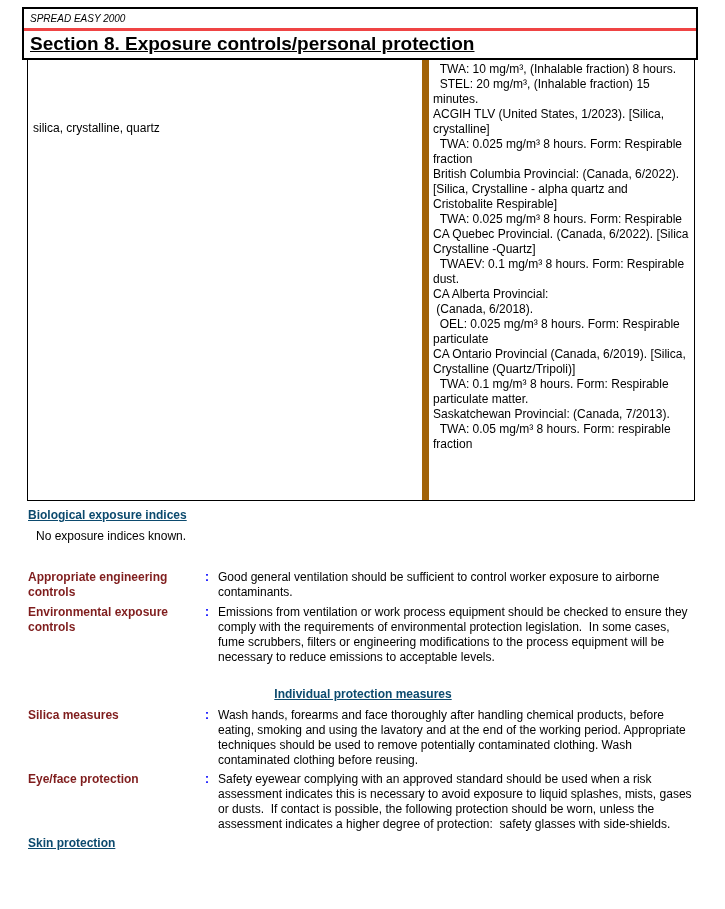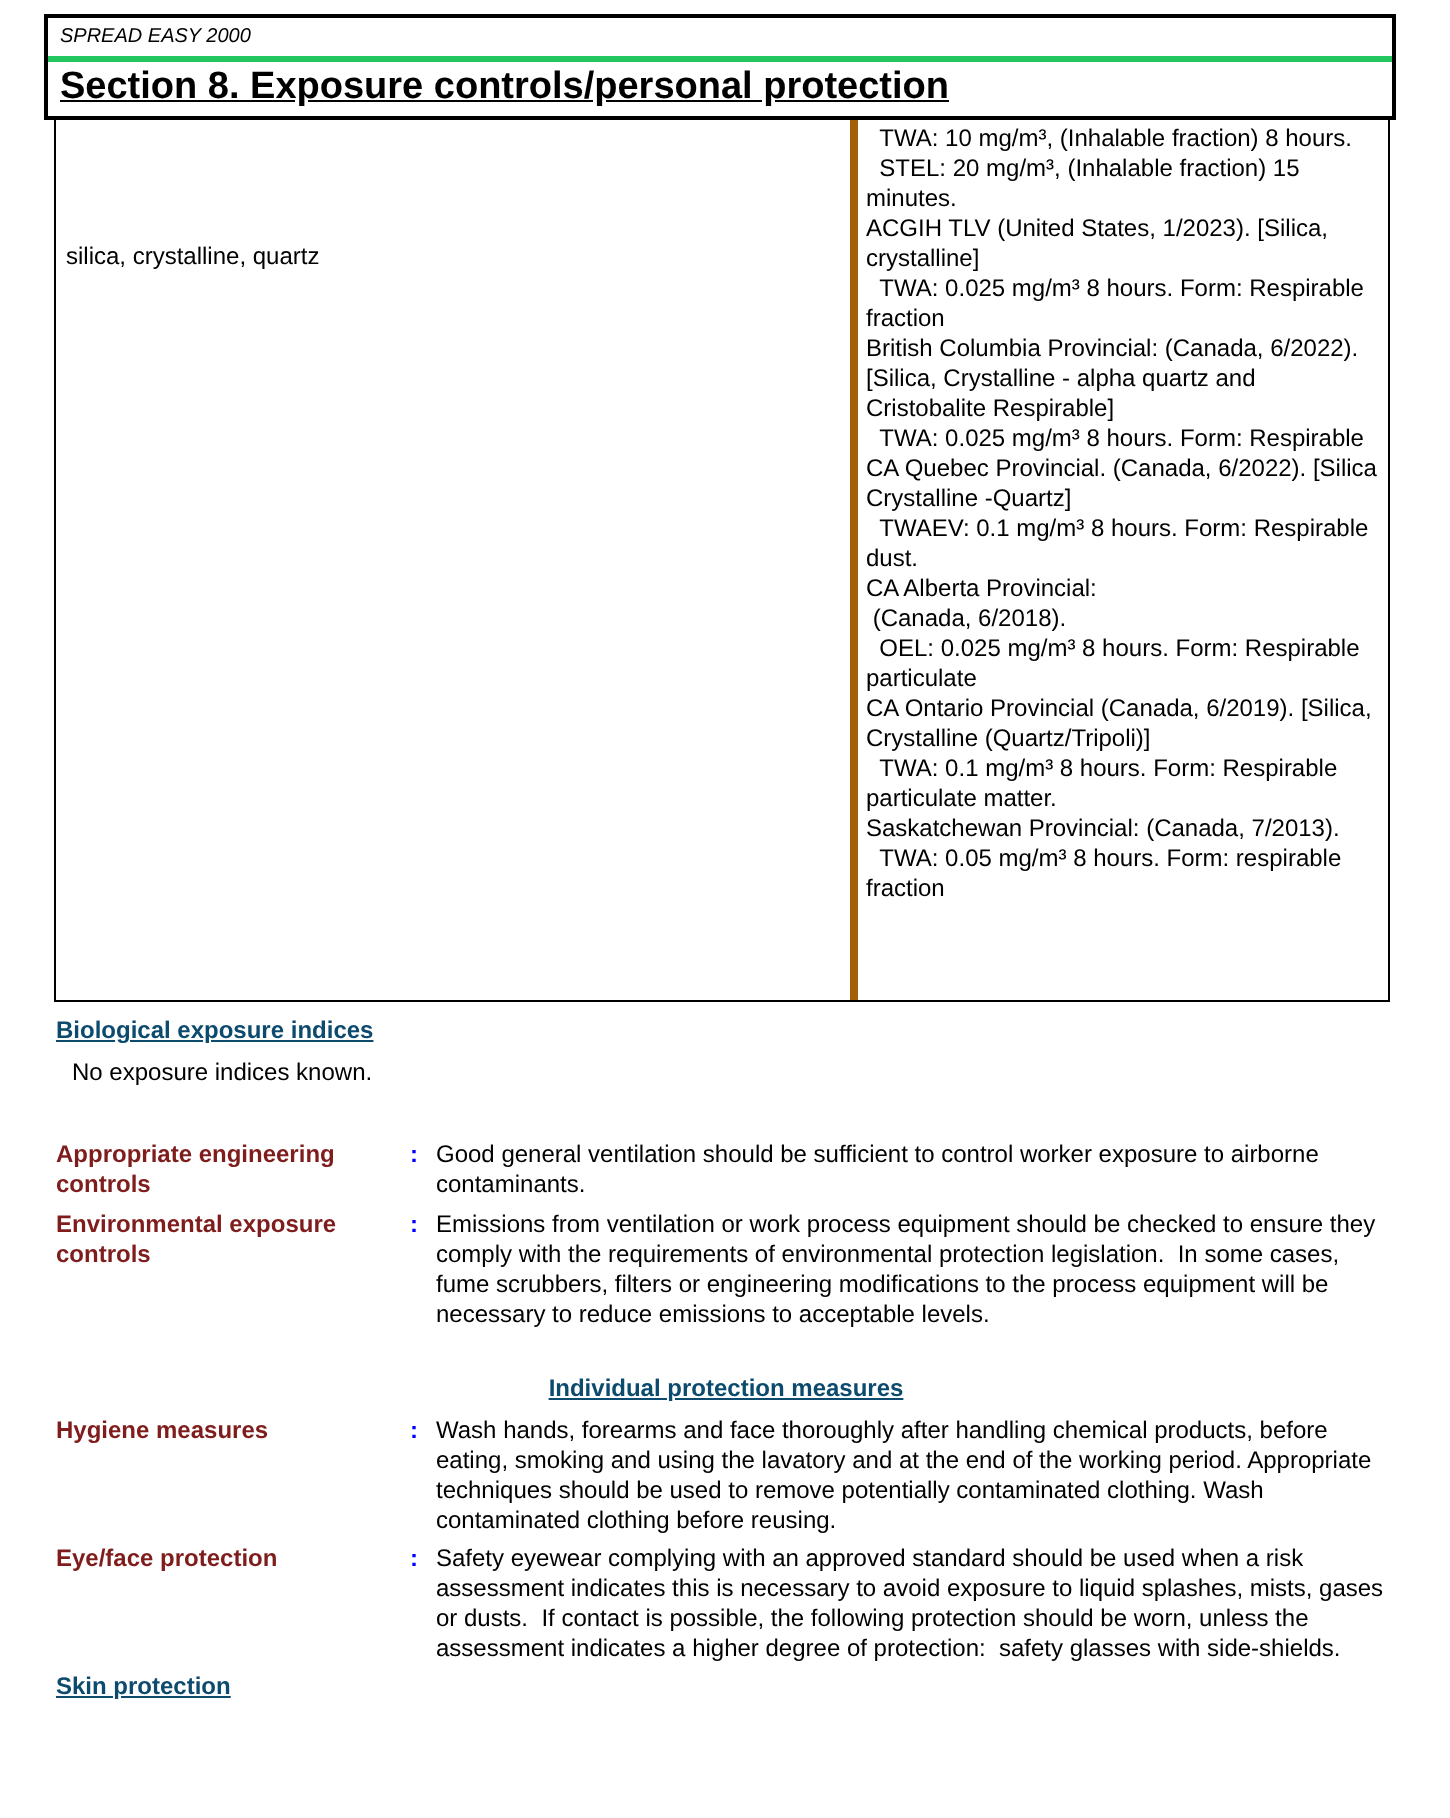--- a/index.html
+++ b/index.html
@@ -10,21 +10,21 @@
     font-size: 12px;
     line-height: 15px;
     color: #000000;
     overflow: hidden;
   }
   .page { padding: 7px 27px 0 22px; }
 
   
   .header-frame { border: 2px solid #000; }
   .product-row {
-    border-bottom: 3px solid #22c55e;
+    border-bottom: 3px solid #ef4444;
     padding: 4px 24px 3px 6px;
     font-style: italic;
     font-size: 10px;
     line-height: 12px;
   }
   .section-row {
     padding: 3px 6px 4px 6px;
     font-weight: bold;
     font-size: 19px;
     line-height: 20px;
@@ -34,21 +34,21 @@
   
   .exposure-table {
     margin-left: 5px;
     width: 668px;
     display: flex;
     border: 1px solid #000;
     border-top: none;
   }
   .cell-left {
     width: 401px;
-    border-right: 4px solid #a16207;
+    border-right: 7px solid #a16207;
     padding: 61px 6px 4px 5px;
   }
   .cell-right {
     flex: 1;
     padding: 2px 3px 4px 4px;
     min-height: 440px;
   }
   .cell-right p { white-space: pre-wrap; }
   .b { font-weight: normal; }
 
@@ -132,21 +132,21 @@
       <div class="row-text">Emissions from ventilation or work process equipment should be checked to ensure they comply with the requirements of environmental protection legislation.  In some cases, fume scrubbers, filters or engineering modifications to the process equipment will be necessary to reduce emissions to acceptable levels.</div>
     </div>
   </div>
 
   <div class="individual-heading">
     <span class="link-heading">Individual protection measures</span>
   </div>
 
   <div class="individual-rows">
     <div class="label-row">
-      <div class="row-label">Hygiene measures</div>
+      <div class="row-label">Silica measures</div>
       <div class="row-colon">:</div>
       <div class="row-text">Wash hands, forearms and face thoroughly after handling chemical products, before eating, smoking and using the lavatory and at the end of the working period. Appropriate techniques should be used to remove potentially contaminated clothing. Wash contaminated clothing before reusing.</div>
     </div>
     <div class="label-row">
       <div class="row-label">Eye/face protection</div>
       <div class="row-colon">:</div>
       <div class="row-text">Safety eyewear complying with an approved standard should be used when a risk assessment indicates this is necessary to avoid exposure to liquid splashes, mists, gases or dusts.  If contact is possible, the following protection should be worn, unless the assessment indicates a higher degree of protection:  safety glasses with side-shields.</div>
     </div>
   </div>
 

